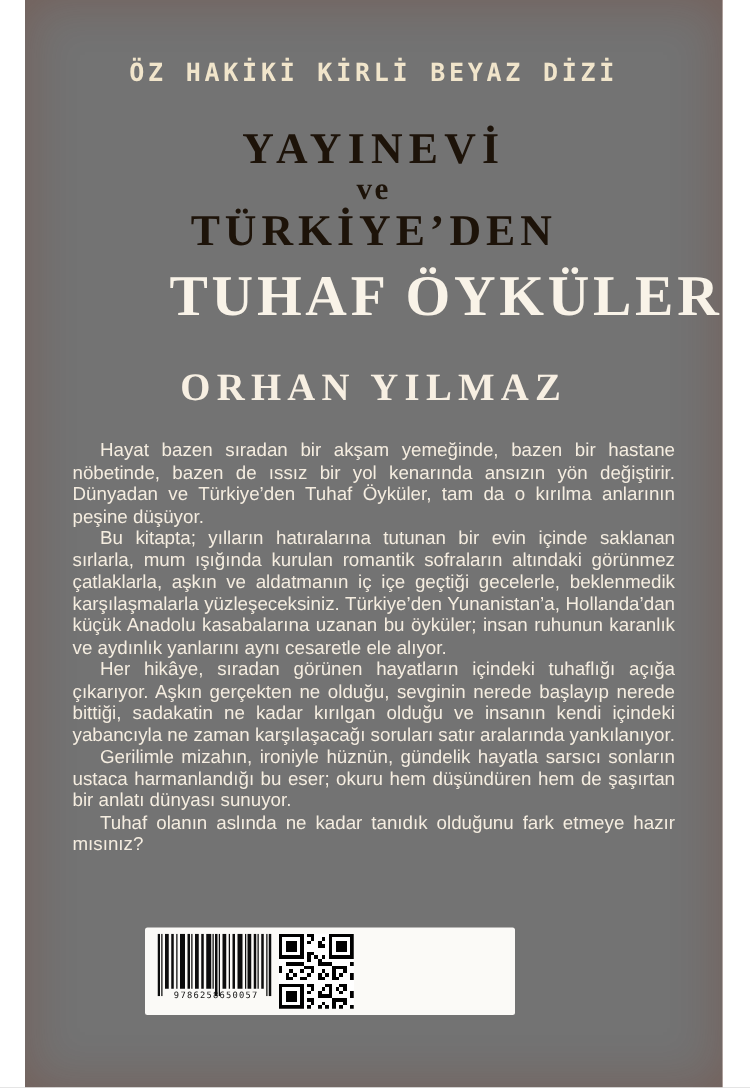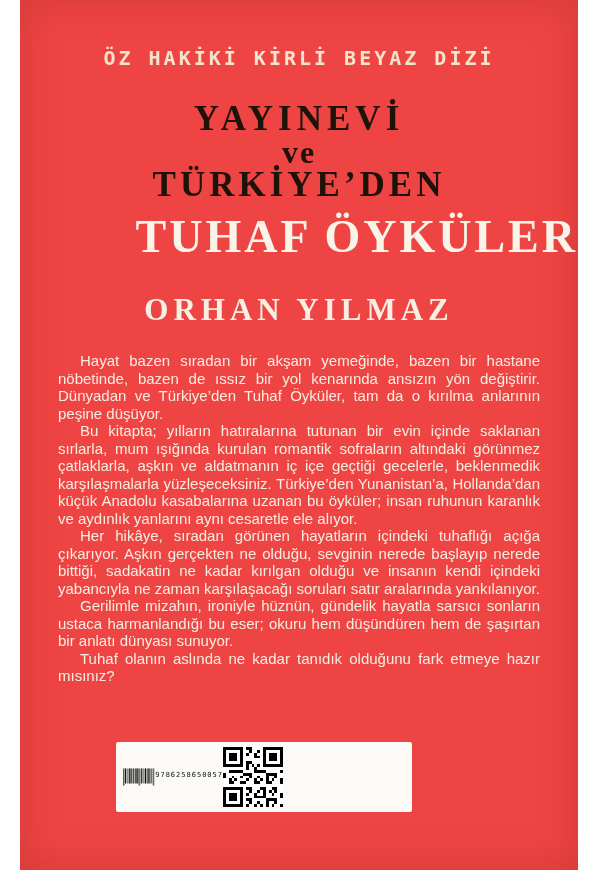--- a/index.html
+++ b/index.html
@@ -1,39 +1,39 @@
 <!DOCTYPE html>
 <html lang="tr"><head>
 <meta charset="utf-8">
 <style>
   html,body{margin:0;padding:0;background:#ffffff;}
   .page{position:relative;width:600px;height:870px;background:#ffffff;overflow:hidden;
         font-family:"Liberation Sans",sans-serif;}
-  .cover{position:absolute;left:20px;top:0;width:558px;height:870px;background:#ef4444;
+  .cover{position:absolute;left:20px;top:0;width:558px;height:870px;background:#737373;
          box-shadow:inset 0 0 40px rgba(120,35,10,.25);}
   .series{position:absolute;top:46px;left:0;width:100%;text-align:center;
           font-family:"DejaVu Sans Mono",monospace;font-weight:bold;font-size:20px;
           letter-spacing:3px;color:#f1e5cb;}
   .title-block{position:absolute;top:99px;left:0;width:100%;text-align:center;
                font-family:"Liberation Serif",serif;font-weight:bold;color:#1d1309;}
   .t1{font-size:35px;letter-spacing:5px;line-height:40px;}
-  .t2{font-size:32px;letter-spacing:2px;line-height:26px;}
+  .t2{font-size:25px;letter-spacing:2px;line-height:26px;}
   .t3{font-size:35px;letter-spacing:4px;line-height:40px;}
   .main-title{position:absolute;top:210px;left:0;width:100%;margin:0;text-align:right;
               font-family:"Liberation Serif",serif;font-weight:bold;font-size:46px;
               letter-spacing:3px;color:#f9f3e8;}
   .author{position:absolute;top:292px;left:0;width:100%;text-align:center;
           font-family:"Liberation Serif",serif;font-weight:bold;font-size:31px;
           letter-spacing:5px;color:#f7efe2;}
   .blurb{position:absolute;top:352px;left:38px;width:482px;color:#f5ede0;
          font-size:15px;line-height:17.5px;text-align:justify;}
   .blurb p{margin:0;text-indent:22px;}
   .footer-box{position:absolute;left:96px;top:742px;width:296px;height:70px;
               background:#fbfaf7;border-radius:2px;display:flex;align-items:center;}
-  .barcode-wrap{width:100px;height:60px;margin-left:7px;display:flex;flex-direction:row;
+  .barcode-wrap{width:100px;height:60px;margin-left:7px;display:flex;flex-direction:column;
                 align-items:center;justify-content:flex-start;}
   .barcode-num{font-family:"DejaVu Sans Mono",monospace;font-size:7px;letter-spacing:1px;
                color:#111;line-height:7px;margin-top:-4px;}
   .contact{flex:1;text-align:center;font-weight:bold;font-size:10.5px;line-height:13.5px;
            color:#171717;padding:0 2px;}
   .qr{width:60px;height:60px;margin-right:7px;background:#fff;}
   .logo{position:absolute;left:428px;top:738px;width:112px;height:84px;}
   .logo svg{position:absolute;left:0;top:0;}
   .logo-text{position:absolute;top:28px;left:0;width:100%;text-align:center;
              font-family:"Liberation Serif",serif;font-weight:bold;font-size:21px;

